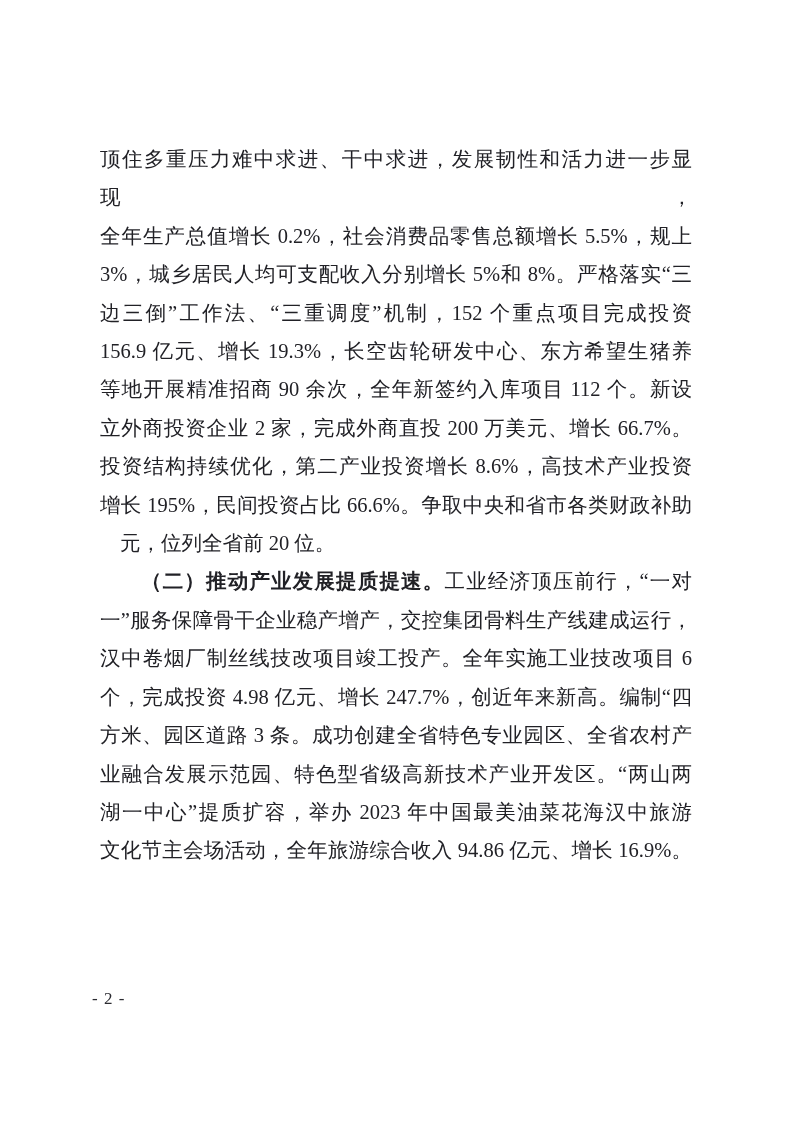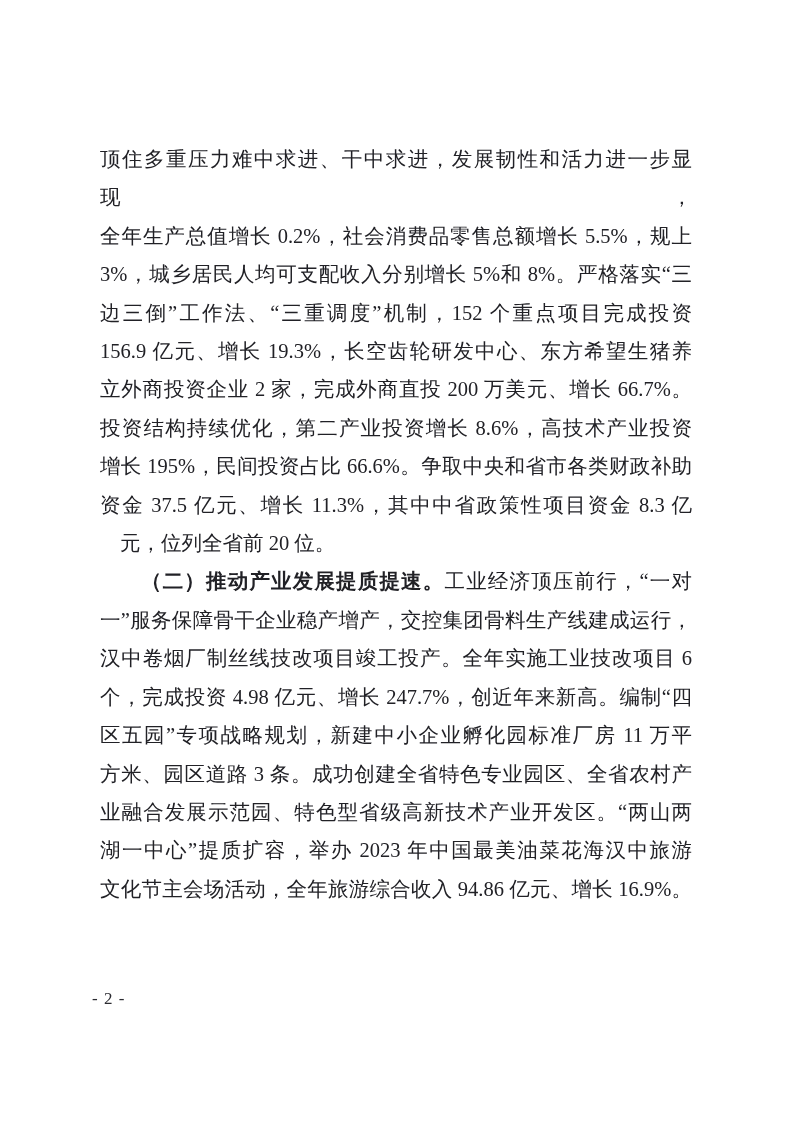--- a/index.html
+++ b/index.html
@@ -52,31 +52,30 @@
 
 <div class="page">
 
   <main class="content">
 
     <p class="line">顶住多重压力难中求进、干中求进，发展韧性和活力进一步显现，</p>
     <p class="line">全年生产总值增长 0.2%，社会消费品零售总额增长 5.5%，规上</p>
     <p class="line">3%，城乡居民人均可支配收入分别增长 5%和 8%。严格落实“三</p>
     <p class="line">边三倒”工作法、“三重调度”机制，152 个重点项目完成投资</p>
     <p class="line">156.9 亿元、增长 19.3%，长空齿轮研发中心、东方希望生猪养</p>
+    <p class="line">等地开展精准招商 90 余次，全年新签约入库项目 112 个。新设</p>
     <p class="line">立外商投资企业 2 家，完成外商直投 200 万美元、增长 66.7%。</p>
     <p class="line">投资结构持续优化，第二产业投资增长 8.6%，高技术产业投资</p>
     <p class="line">增长 195%，民间投资占比 66.6%。争取中央和省市各类财政补助</p>
-    <p class="line">资金 37.5 亿元、增长 11.3%，其中中省政策性项目资金 8.3 亿</p>
     <p class="line para-end">元，位列全省前 20 位。</p>
 
     <p class="line indented"><span class="lead">（二）推动产业发展提质提速。</span><span>工业经济顶压前行，“一对</span></p>
     <p class="line">一”服务保障骨干企业稳产增产，交控集团骨料生产线建成运行，</p>
     <p class="line">汉中卷烟厂制丝线技改项目竣工投产。全年实施工业技改项目 6</p>
     <p class="line">个，完成投资 4.98 亿元、增长 247.7%，创近年来新高。编制“四</p>
-    <p class="line">区五园”专项战略规划，新建中小企业孵化园标准厂房 11 万平</p>
     <p class="line">方米、园区道路 3 条。成功创建全省特色专业园区、全省农村产</p>
     <p class="line">业融合发展示范园、特色型省级高新技术产业开发区。“两山两</p>
     <p class="line">湖一中心”提质扩容，举办 2023 年中国最美油菜花海汉中旅游</p>
     <p class="line">文化节主会场活动，全年旅游综合收入 94.86 亿元、增长 16.9%。</p>
 
   </main>
 
   <footer class="page-number">- 2 -</footer>
 
 </div>

